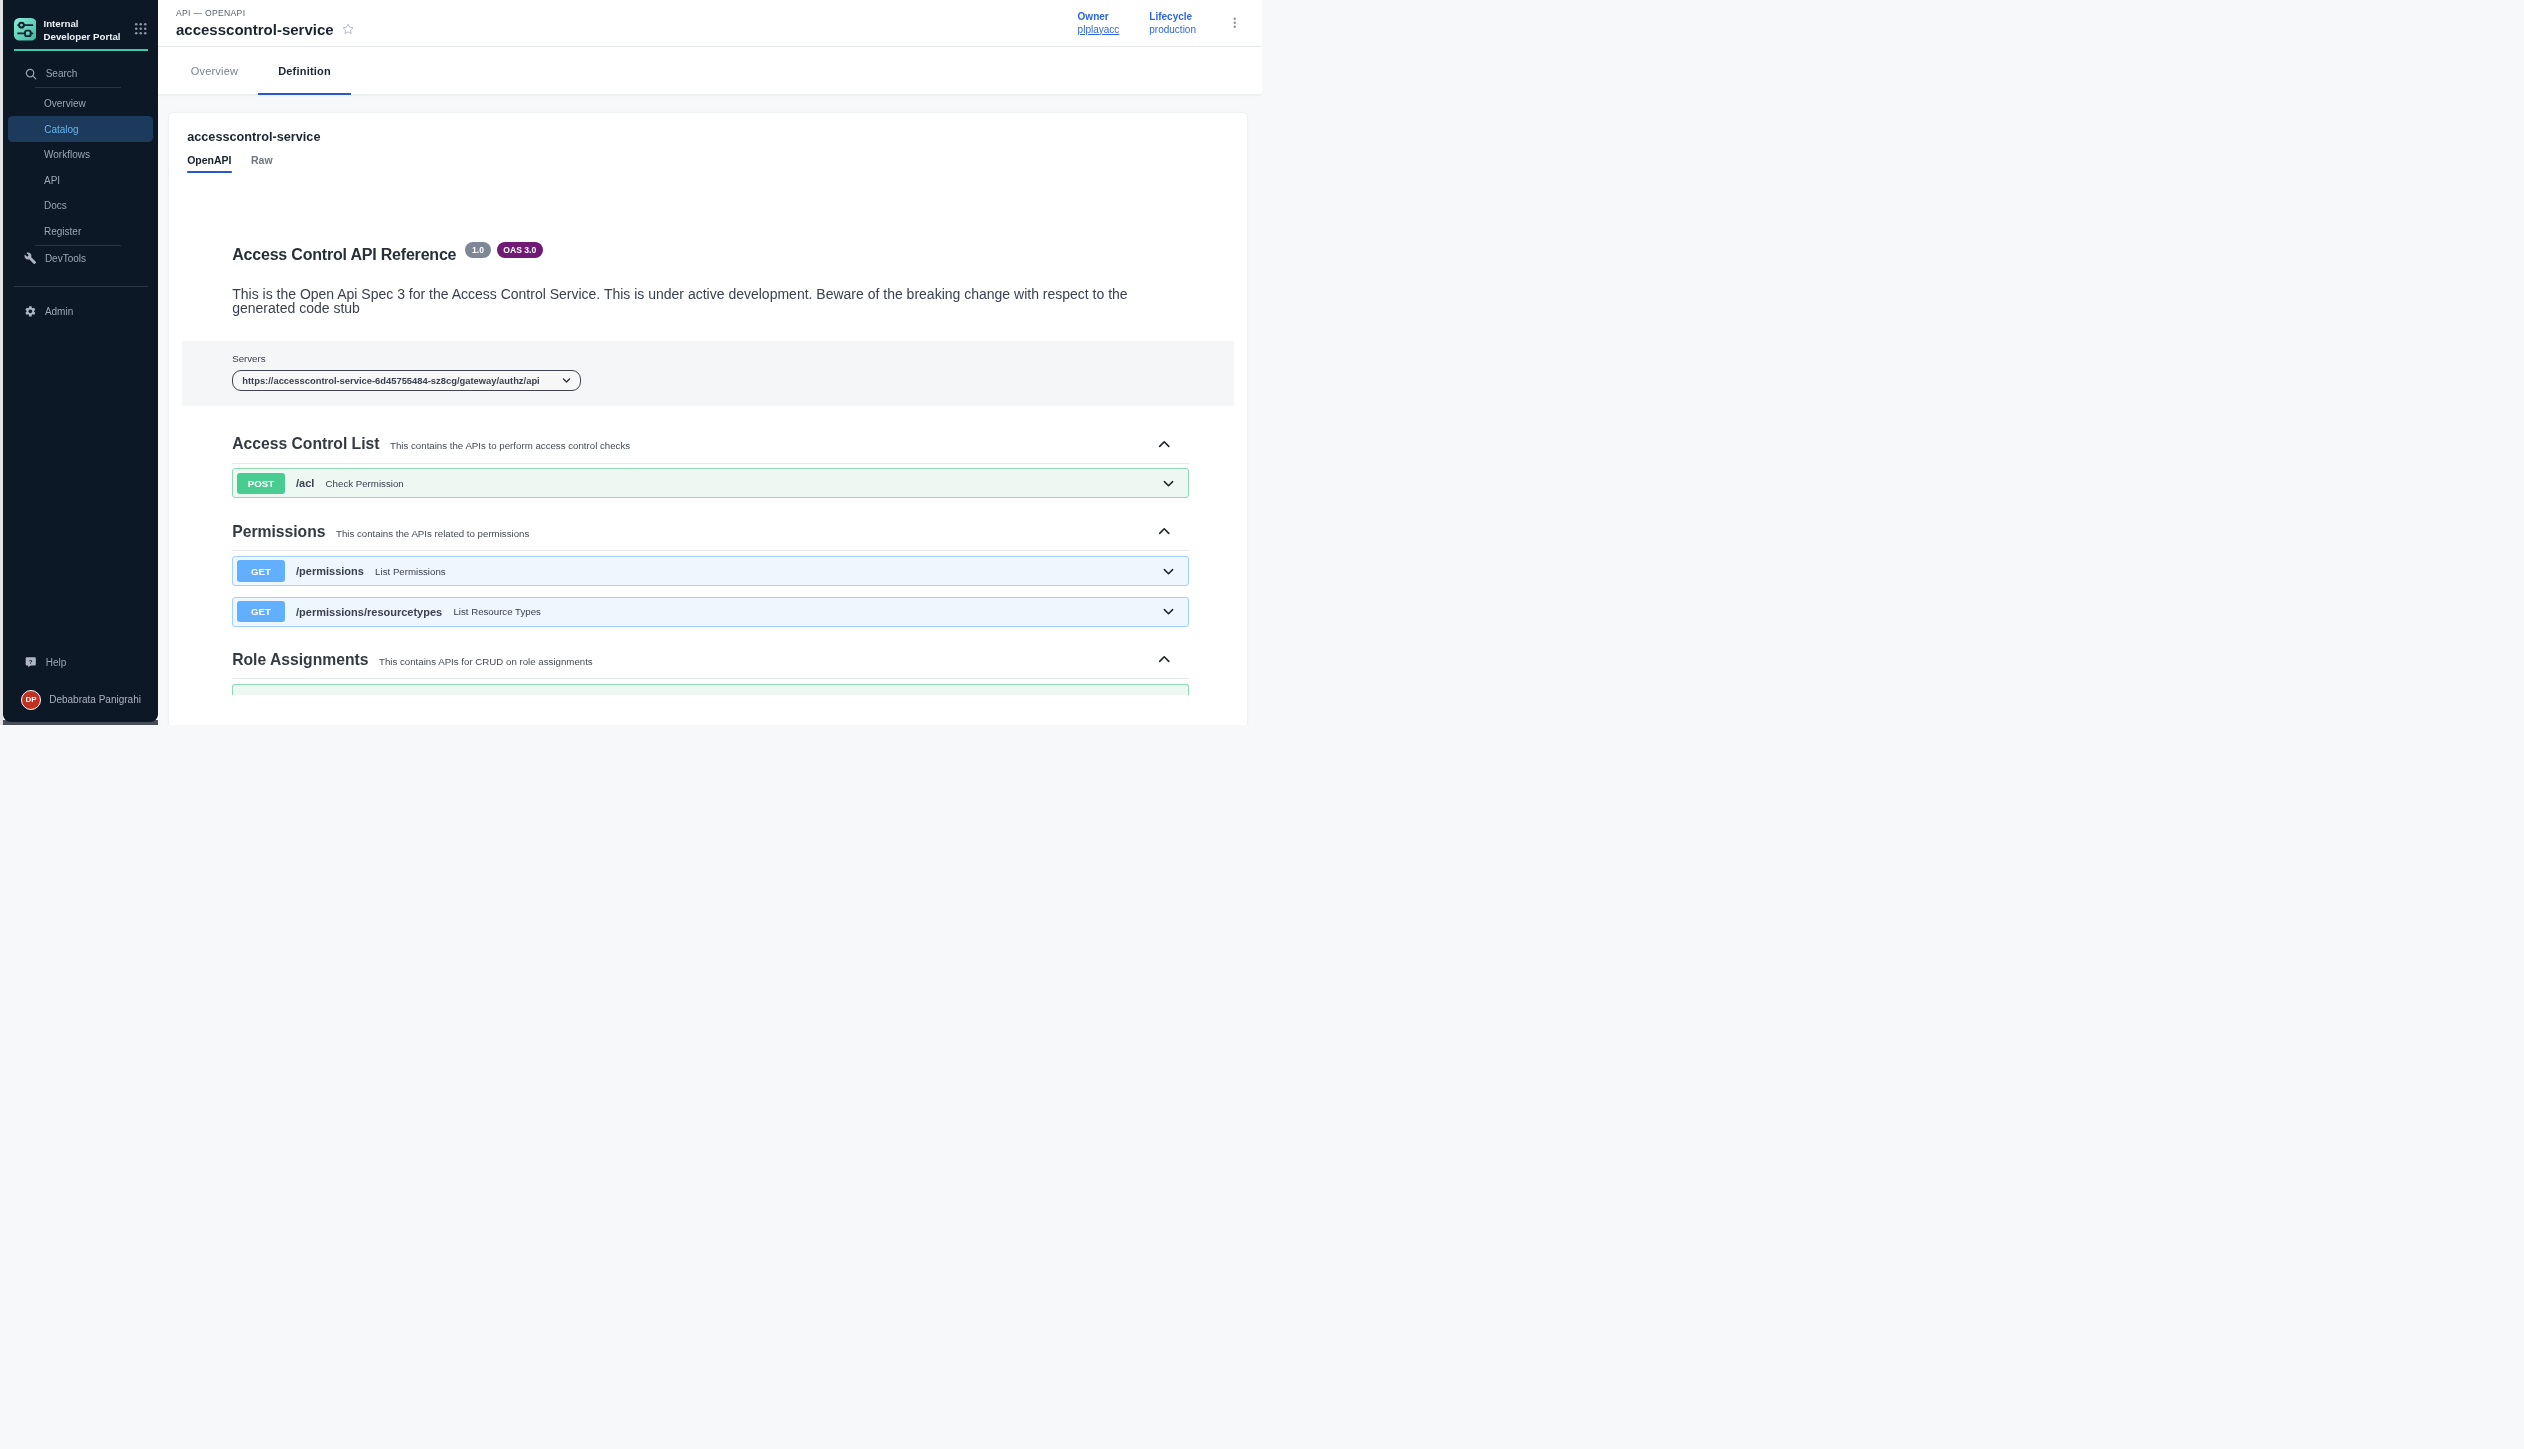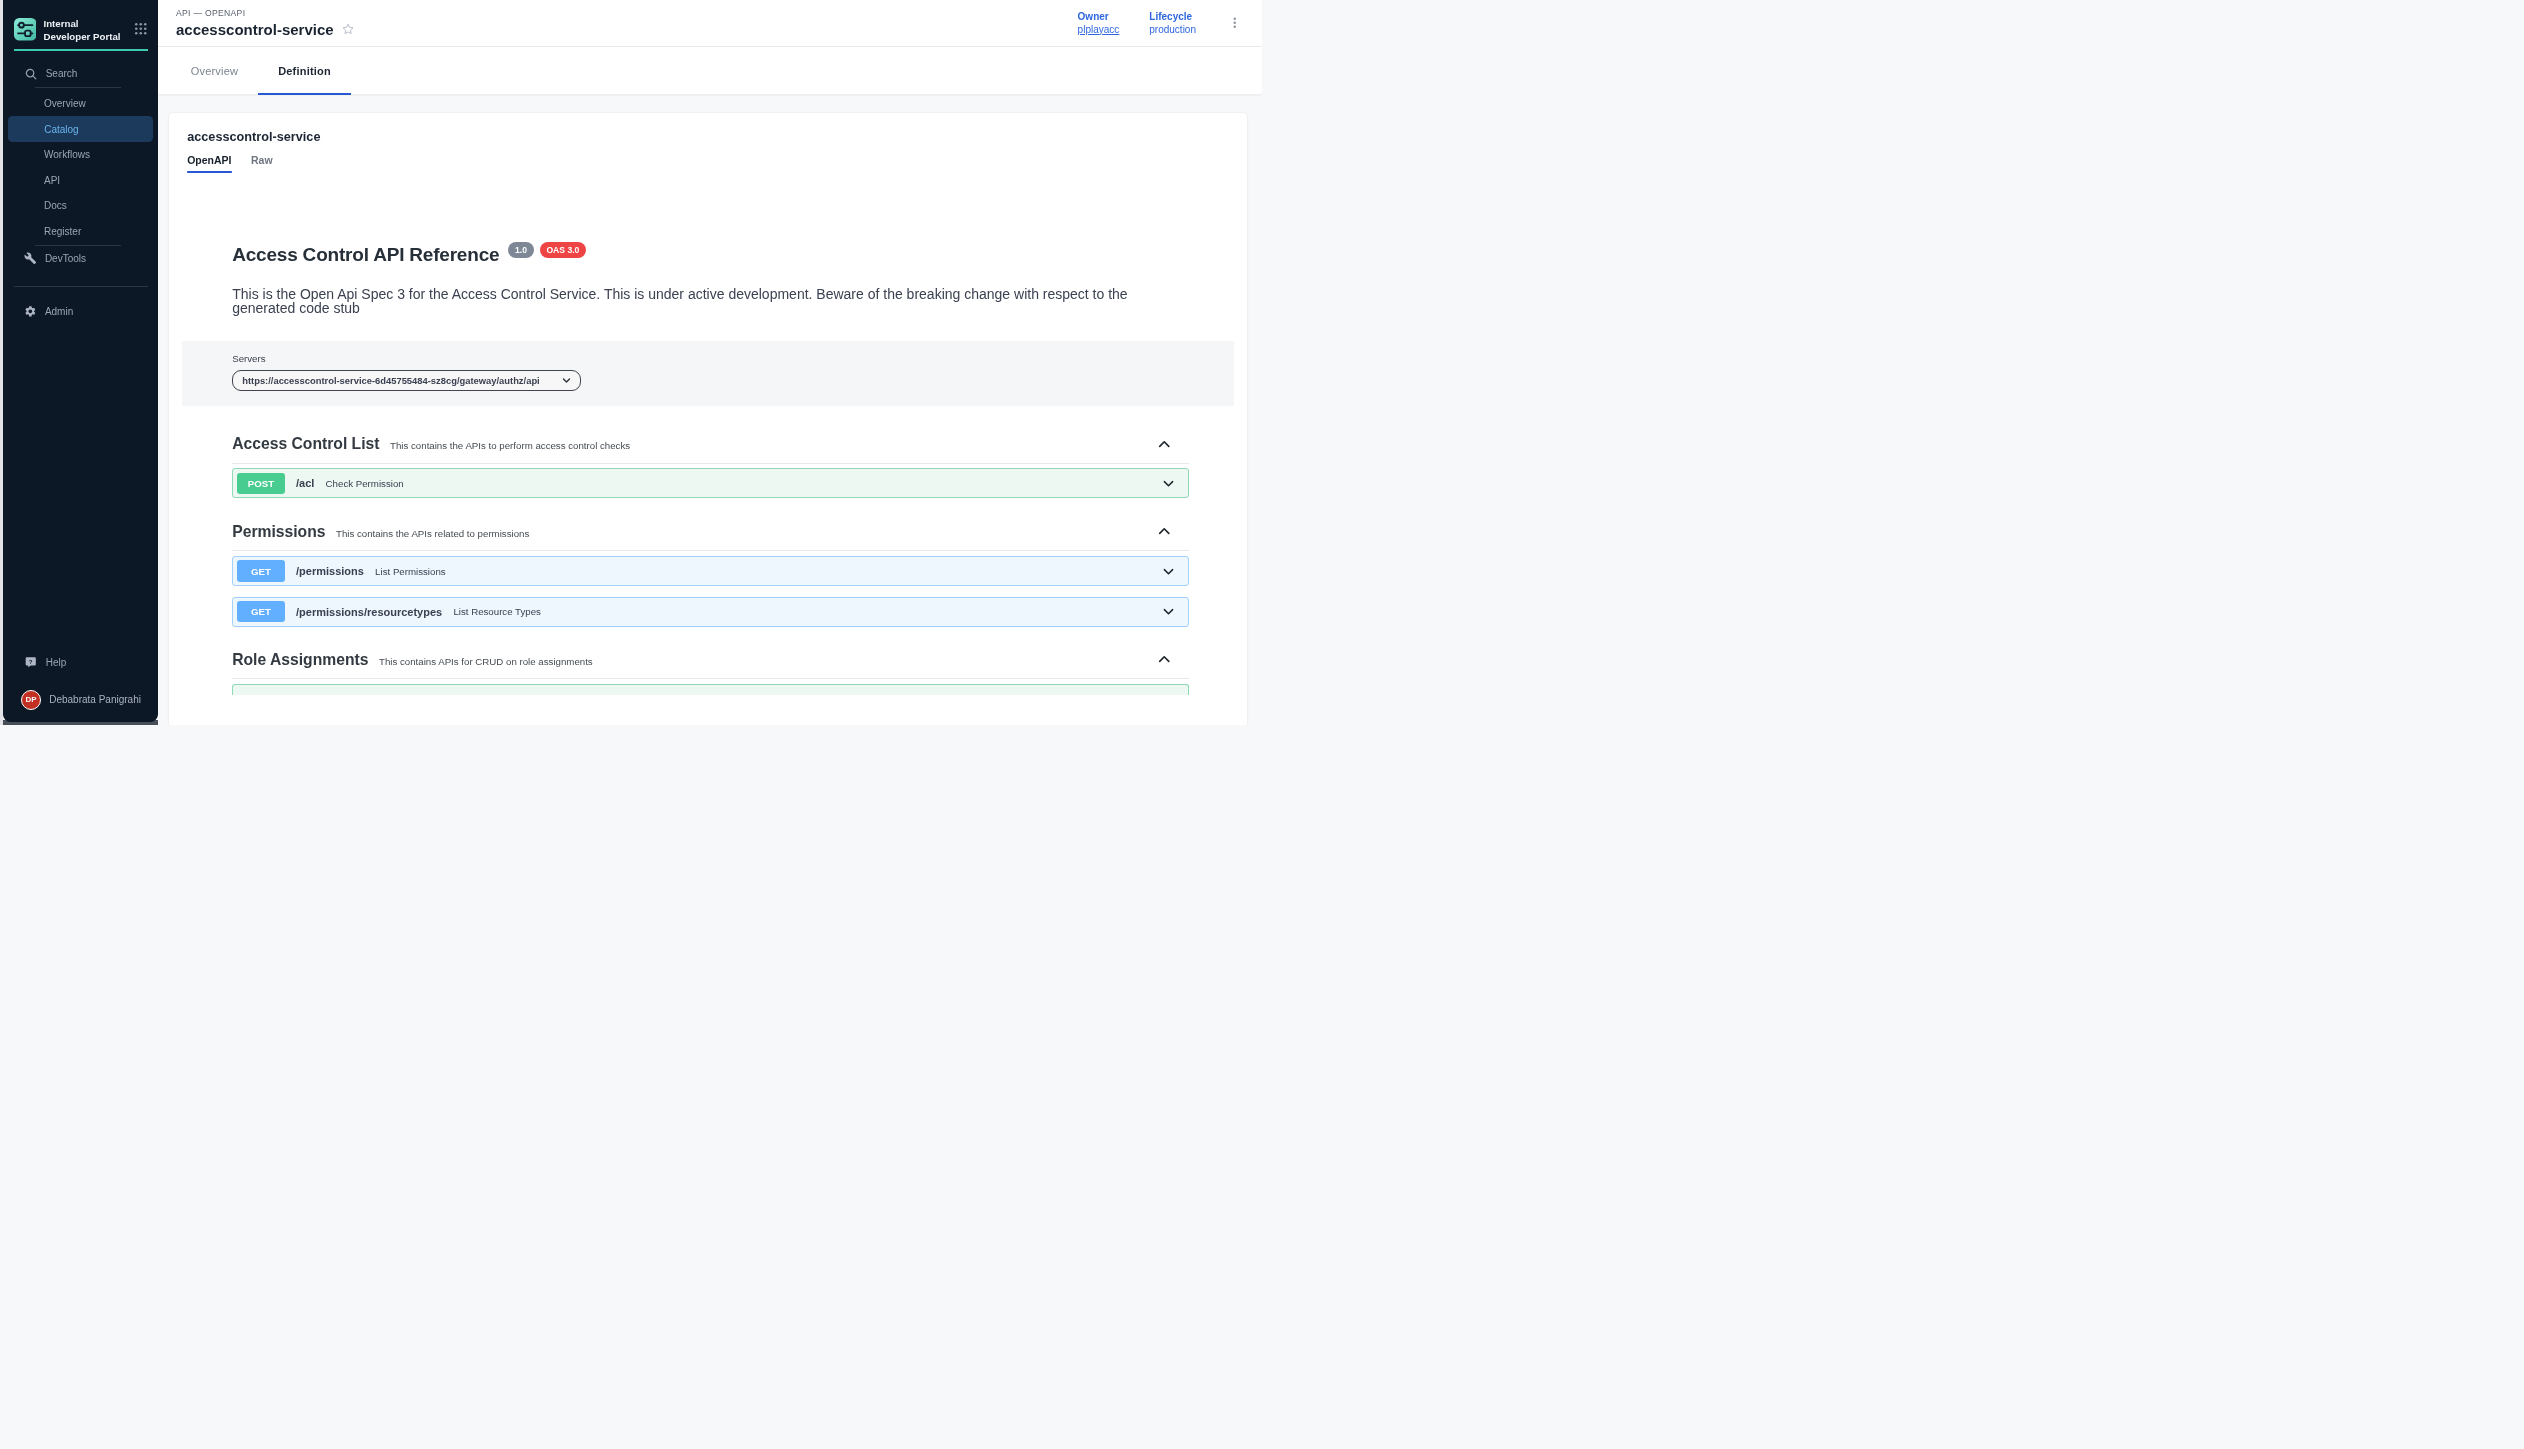--- a/index.html
+++ b/index.html
@@ -68,25 +68,25 @@
   .content { flex:1; background:#f7f8f9; padding:18px 15px 0 11.2px; overflow:hidden; }
   .card { background:#fff; border-radius:3.7px; box-shadow:0 0.7px 2.2px rgba(20,30,50,.12); padding:16.5px 18px 45px; min-height:735px; }
   .card-title { font-size:12.7px; font-weight:700; color:#1c2633; }
   .ctabs { display:flex; gap:19.5px; margin-top:10.5px; }
   .ctab { position:relative; padding-bottom:6.7px; font-size:10.5px; font-weight:700; color:#6d757f; cursor:pointer; }
   .ctab.active { color:#16202b; }
   .ctab.active::after { content:""; position:absolute; left:0; right:0; bottom:0; height:2.2px; background:#2757d3; border-radius:0.7px; }
 
   .swagger { padding:0 40px 0 45px; margin-top:66px; }
   .api-title-row { display:flex; align-items:flex-start; gap:9px; }
-  .api-title { margin:0; font-size:19px; line-height:31.5px; font-weight:700; color:#272f38; letter-spacing:-0.2px; }
+  .api-title { margin:0; font-size:16px; line-height:31.5px; font-weight:700; color:#272f38; letter-spacing:-0.2px; }
   .badges { display:flex; gap:6px; margin-top:3px; }
   .badge { font-size:8.6px; font-weight:700; color:#fff; padding:3px 6.7px; border-radius:9.7px; white-space:nowrap; }
   .badge.version { background:#7d8796; }
-  .badge.oas { background:#ef4444; }
+  .badge.oas { background:#701a75; }
   .api-desc { margin-top:18px; font-size:14px; color:#3b4151; line-height:13.5px; }
   .api-link { display:block; font-size:10.5px; line-height:16.5px; color:#2e66df; text-decoration:none; cursor:pointer; }
   .api-link.first { margin-top:12px; }
 
   .servers { margin:25.5px -45px 0 -50px; background:#f5f6f8; padding:12.7px 45px 15px 50px; }
   .servers-label { font-size:9.7px; color:#3b4151; margin-bottom:6px; }
   .server-select {
     width:349px; height:21px; background:#f7f7f7; border:1.1px solid #41444e; border-radius:9px;
     display:flex; align-items:center; justify-content:space-between; padding:0 9px;
     font-size:9.4px; font-weight:700; color:#3b4151; cursor:pointer;

